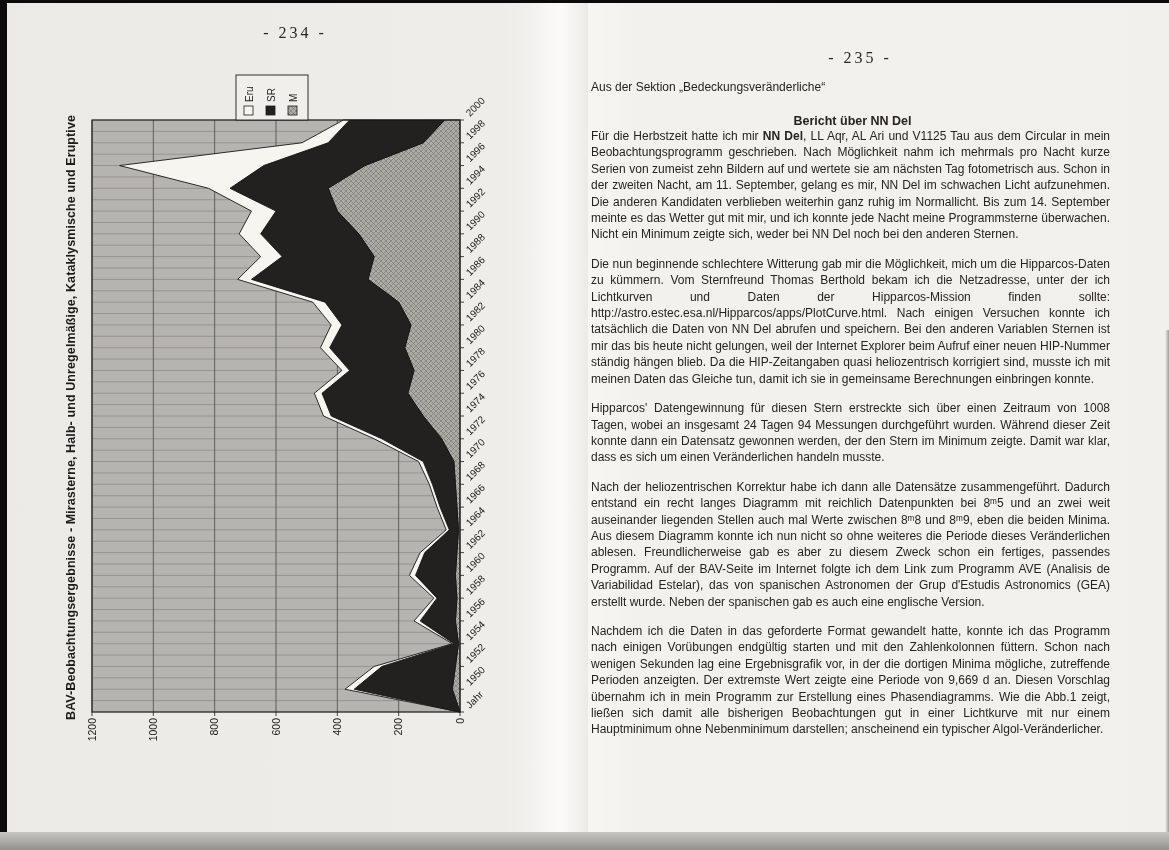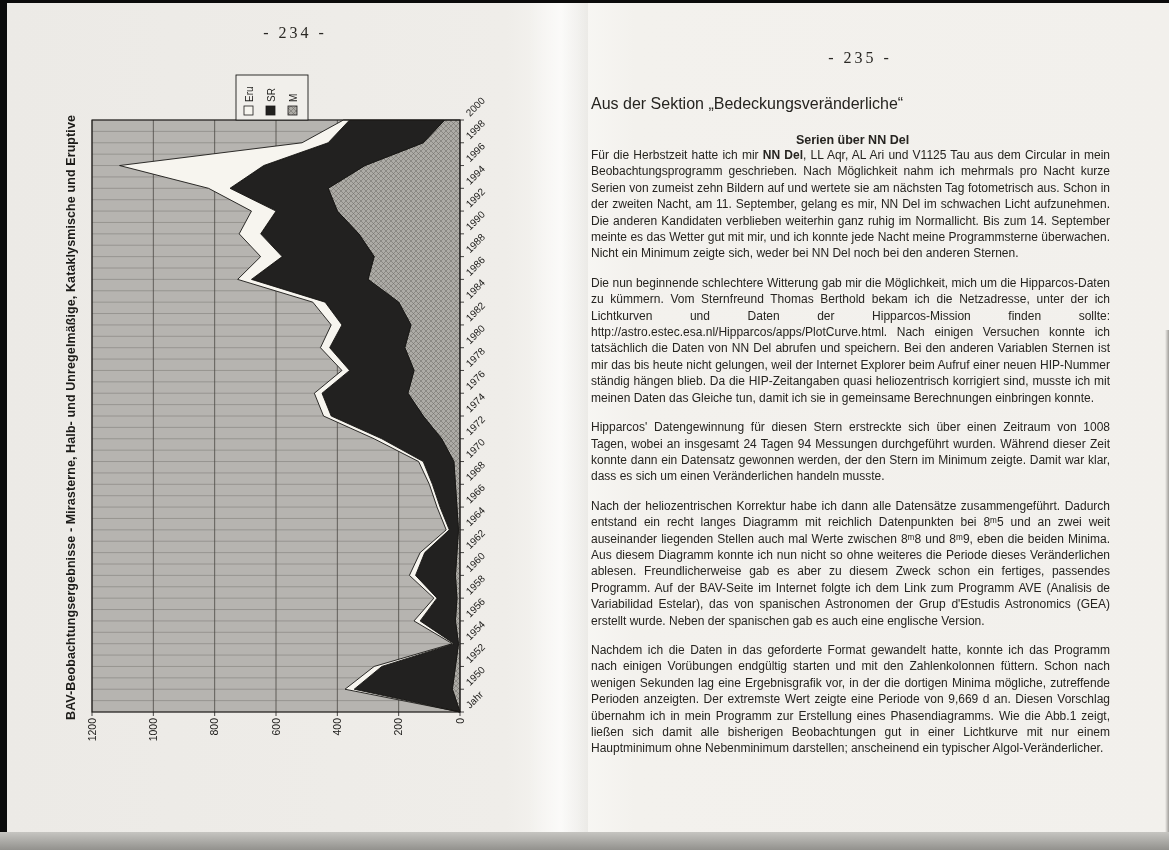--- a/index.html
+++ b/index.html
@@ -20,21 +20,21 @@
 
   
   .chart-rot{position:absolute;left:64px;top:746px;width:672px;height:452px;
          transform:rotate(-90deg);transform-origin:0 0;}
   .chart-title{height:22px;font-size:12.5px;font-weight:bold;color:#1d1c19;
          padding-left:26px;white-space:nowrap;letter-spacing:0.1px;}
   .chart-rot svg{display:block;font-family:"Liberation Sans",sans-serif;}
 
   
   .article{position:absolute;left:591px;top:80px;width:523px;color:#262420;}
-  .section-line{font-size:16px;margin:15px 0 20px 0;}
+  .section-line{font-size:12px;margin:0 0 20px 0;}
   .report-title{font-size:12.5px;font-weight:bold;text-align:center;margin:0;}
   .report-author{font-size:12px;text-align:center;margin:0 0 18px 0;}
   .article p{font-size:12px;line-height:16.4px;text-align:justify;margin:0 4px 13px 0;
          overflow-wrap:break-word;}
 </style>
 </head>
 <body>
 
 <div class="sheet">
   <div class="paper"></div>
@@ -201,21 +201,21 @@
             <text x="644" y="210.5" font-size="10" fill="#1c1b19">M</text>
           </g>
         </svg>
       </div>
   </div>
 
   <div class="page-number" id="pn-right">- 235 -</div>
 
   <div class="article">
     <div class="section-line">Aus der Sektion „Bedeckungsveränderliche“</div>
-    <div class="report-title">Serien über NN Del</div>
+    <div class="report-title">Bericht über NN Del</div>
     <div>
         <p><span>Für die Herbstzeit hatte ich mir </span><b>NN Del</b><span>, LL Aqr, AL Ari und V1125 Tau aus dem Circular in mein Beobachtungsprogramm geschrieben. Nach Möglichkeit nahm ich mehrmals pro Nacht kurze Serien von zumeist zehn Bildern auf und wertete sie am nächsten Tag fotometrisch aus. Schon in der zweiten Nacht, am 11. September, gelang es mir, NN Del im schwachen Licht aufzunehmen. Die anderen Kandidaten verblieben weiterhin ganz ruhig im Normallicht. Bis zum 14. September meinte es das Wetter gut mit mir, und ich konnte jede Nacht meine Programmsterne überwachen. Nicht ein Minimum zeigte sich, weder bei NN Del noch bei den anderen Sternen.</span></p>
         <p><span>Die nun beginnende schlechtere Witterung gab mir die Möglichkeit, mich um die Hipparcos-Daten zu kümmern. Vom Sternfreund Thomas Berthold bekam ich die Netzadresse, unter der ich Lichtkurven und Daten der Hipparcos-Mission finden sollte: http://astro.estec.esa.nl/Hipparcos/apps/PlotCurve.html. Nach einigen Versuchen konnte ich tatsächlich die Daten von NN Del abrufen und speichern. Bei den anderen Variablen Sternen ist mir das bis heute nicht gelungen, weil der Internet Explorer beim Aufruf einer neuen HIP-Nummer ständig hängen blieb. Da die HIP-Zeitangaben quasi heliozentrisch korrigiert sind, musste ich mit meinen Daten das Gleiche tun, damit ich sie in gemeinsame Berechnungen einbringen konnte.</span></p>
         <p><span>Hipparcos' Datengewinnung für diesen Stern erstreckte sich über einen Zeitraum von 1008 Tagen, wobei an insgesamt 24 Tagen 94 Messungen durchgeführt wurden. Während dieser Zeit konnte dann ein Datensatz gewonnen werden, der den Stern im Minimum zeigte. Damit war klar, dass es sich um einen Veränderlichen handeln musste.</span></p>
         <p><span>Nach der heliozentrischen Korrektur habe ich dann alle Datensätze zusammengeführt. Dadurch entstand ein recht langes Diagramm mit reichlich Datenpunkten bei 8ᵐ5 und an zwei weit auseinander liegenden Stellen auch mal Werte zwischen 8ᵐ8 und 8ᵐ9, eben die beiden Minima. Aus diesem Diagramm konnte ich nun nicht so ohne weiteres die Periode dieses Veränderlichen ablesen. Freundlicherweise gab es aber zu diesem Zweck schon ein fertiges, passendes Programm. Auf der BAV-Seite im Internet folgte ich dem Link zum Programm AVE (Analisis de Variabilidad Estelar), das von spanischen Astronomen der Grup d'Estudis Astronomics (GEA) erstellt wurde. Neben der spanischen gab es auch eine englische Version.</span></p>
         <p><span>Nachdem ich die Daten in das geforderte Format gewandelt hatte, konnte ich das Programm nach einigen Vorübungen endgültig starten und mit den Zahlenkolonnen füttern. Schon nach wenigen Sekunden lag eine Ergebnisgrafik vor, in der die dortigen Minima mögliche, zutreffende Perioden anzeigten. Der extremste Wert zeigte eine Periode von 9,669 d an. Diesen Vorschlag übernahm ich in mein Programm zur Erstellung eines Phasendiagramms. Wie die Abb.1 zeigt, ließen sich damit alle bisherigen Beobachtungen gut in einer Lichtkurve mit nur einem Hauptminimum ohne Nebenminimum darstellen; anscheinend ein typischer Algol-Veränderlicher.</span></p>
       </div>
   </div>
 
   <div class="gutter-shadow"></div>

